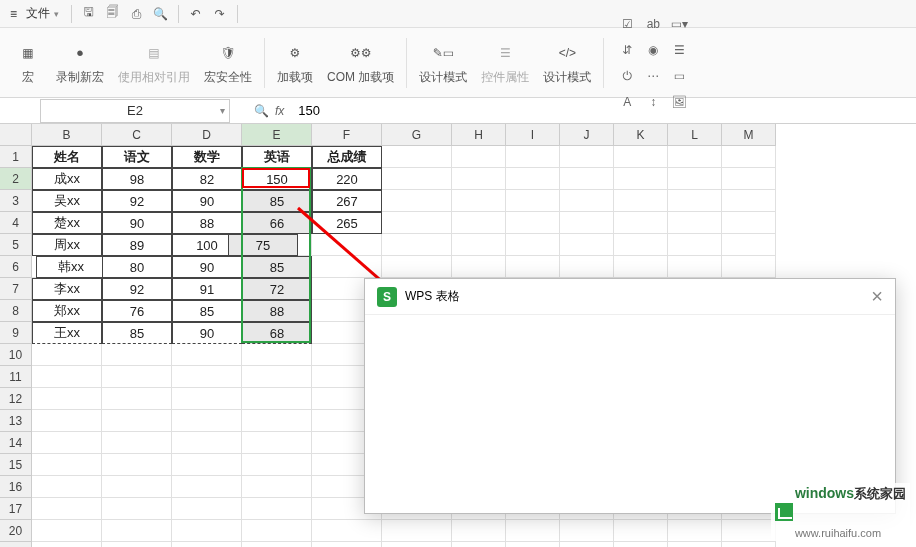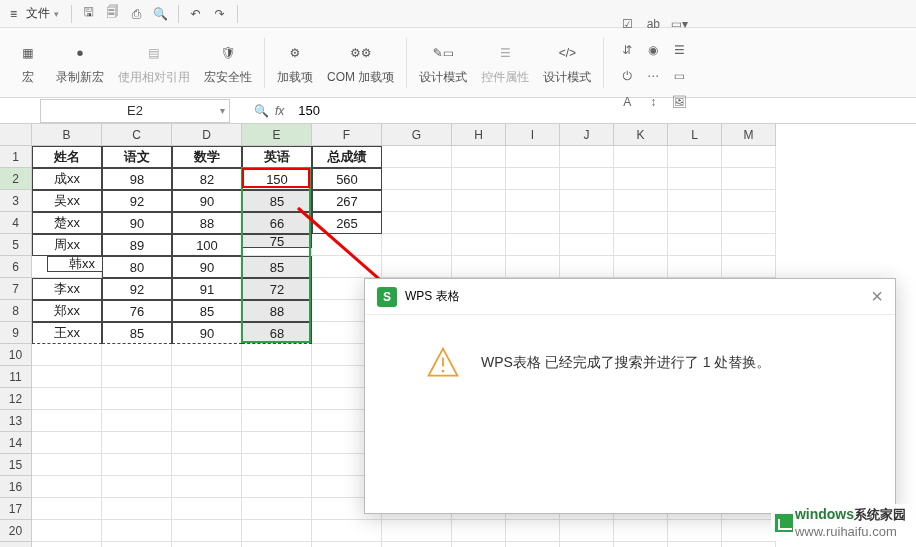--- a/index.html
+++ b/index.html
@@ -52,21 +52,21 @@
 .dialog-body { display: flex; align-items: center; padding: 30px 30px 10px 60px; gap: 20px; }
 .warn-icon { width: 36px; height: 36px; }
 .dialog-msg { font-size: 14px; color: #333; }
 .dialog-footer { display: flex; justify-content: center; padding: 30px 0; }
 .ok-btn { background: #5a9e3e; color: #fff; border: none; padding: 10px 44px; font-size: 14px; cursor: pointer; }
 .arrow-svg { position: absolute; pointer-events: none; z-index: 8; }
 .watermark { position: absolute; right: 6px; bottom: 6px; z-index: 20; display: flex; align-items: center; gap: 2px; background: rgba(255,255,255,0.85); padding: 2px 4px; }
 .wm-logo { width: 18px; height: 18px; background: #2ba245; position: relative; }
 .wm-logo::before { content: ''; position: absolute; left: 3px; top: 5px; width: 12px; height: 9px; border: 2px solid #fff; border-top: none; border-right: none; }
 .wm-text { font-size: 14px; color: #2a7c3e; font-weight: bold; }
-.wm-sub { font-size: 13px; color: #777; }
+.wm-sub { font-size: 11px; color: #777; margin-top: 24px; }
 </style>
 </head>
 <body>
 
 <div class="toolbar-top">
   <div class="file-menu">
     <span class="hamburger">≡</span>
     <span>文件</span>
     <span style="font-size:9px;color:#888;">▾</span>
   </div>
@@ -460,36 +460,36 @@
           <div class="data-overlay">
             <div class="dcell header" style="left: 0px; top: 0px; width: 70px; height: 22px;">姓名</div>
             <div class="dcell header" style="left: 70px; top: 0px; width: 70px; height: 22px;">语文</div>
             <div class="dcell header" style="left: 140px; top: 0px; width: 70px; height: 22px;">数学</div>
             <div class="dcell header" style="left: 210px; top: 0px; width: 70px; height: 22px;">英语</div>
             <div class="dcell header" style="left: 280px; top: 0px; width: 70px; height: 22px;">总成绩</div>
             <div class="dcell" style="left: 0px; top: 22px; width: 70px; height: 22px;">成xx</div>
             <div class="dcell" style="left: 70px; top: 22px; width: 70px; height: 22px;">98</div>
             <div class="dcell" style="left: 140px; top: 22px; width: 70px; height: 22px;">82</div>
             <div class="dcell" style="left: 210px; top: 22px; width: 70px; height: 22px;">150</div>
-            <div class="dcell" style="left: 280px; top: 22px; width: 70px; height: 22px;">560</div>
+            <div class="dcell" style="left: 280px; top: 22px; width: 70px; height: 22px;">220</div>
             <div class="dcell" style="left: 0px; top: 44px; width: 70px; height: 22px;">吴xx</div>
             <div class="dcell" style="left: 70px; top: 44px; width: 70px; height: 22px;">92</div>
             <div class="dcell" style="left: 140px; top: 44px; width: 70px; height: 22px;">90</div>
             <div class="dcell shaded" style="left: 210px; top: 44px; width: 70px; height: 22px;">85</div>
             <div class="dcell" style="left: 280px; top: 44px; width: 70px; height: 22px;">267</div>
             <div class="dcell" style="left: 0px; top: 66px; width: 70px; height: 22px;">楚xx</div>
             <div class="dcell" style="left: 70px; top: 66px; width: 70px; height: 22px;">90</div>
             <div class="dcell" style="left: 140px; top: 66px; width: 70px; height: 22px;">88</div>
             <div class="dcell shaded" style="left: 210px; top: 66px; width: 70px; height: 22px;">66</div>
             <div class="dcell" style="left: 280px; top: 66px; width: 70px; height: 22px;">265</div>
             <div class="dcell" style="left: 0px; top: 88px; width: 70px; height: 22px;">周xx</div>
             <div class="dcell" style="left: 70px; top: 88px; width: 70px; height: 22px;">89</div>
             <div class="dcell" style="left: 140px; top: 88px; width: 70px; height: 22px;">100</div>
-            <div class="dcell shaded" style="left: 210px; top: 88px; width: 70px; height: 14px;">75</div>
-            <div class="dcell" style="left: 15px; top: 110px; width: 70px; height: 16px;">韩xx</div>
+            <div class="dcell shaded" style="left: 196px; top: 88px; width: 70px; height: 22px;">75</div>
+            <div class="dcell" style="left: 4px; top: 110px; width: 70px; height: 22px;">韩xx</div>
             <div class="dcell" style="left: 70px; top: 110px; width: 70px; height: 22px;">80</div>
             <div class="dcell" style="left: 140px; top: 110px; width: 70px; height: 22px;">90</div>
             <div class="dcell shaded" style="left: 210px; top: 110px; width: 70px; height: 22px;">85</div>
             <div class="dcell" style="left: 0px; top: 132px; width: 70px; height: 22px;">李xx</div>
             <div class="dcell" style="left: 70px; top: 132px; width: 70px; height: 22px;">92</div>
             <div class="dcell" style="left: 140px; top: 132px; width: 70px; height: 22px;">91</div>
             <div class="dcell shaded" style="left: 210px; top: 132px; width: 70px; height: 22px;">72</div>
             <div class="dcell" style="left: 0px; top: 154px; width: 70px; height: 22px;">郑xx</div>
             <div class="dcell" style="left: 70px; top: 154px; width: 70px; height: 22px;">76</div>
             <div class="dcell" style="left: 140px; top: 154px; width: 70px; height: 22px;">85</div>
@@ -505,28 +505,20 @@
     </div>
   </div>
 </div>
 
 <div class="dialog">
   <div class="dialog-title">
     <div class="wps-badge">S</div>
     <span>WPS 表格</span>
     <span class="dialog-close">×</span>
   </div>
-  <div class="dialog-body">
-    <svg class="warn-icon" viewBox="0 0 40 40">
-      <path d="M20 4 L36 34 L4 34 Z" fill="none" stroke="#e8a030" stroke-width="2"></path>
-      <line x1="20" y1="14" x2="20" y2="24" stroke="#e8a030" stroke-width="2"></line>
-      <circle cx="20" cy="29" r="1.5" fill="#e8a030"></circle>
-    </svg>
-    <div class="dialog-msg">WPS表格 已经完成了搜索并进行了 1 处替换。</div>
-  </div>
 </div>
 
 <svg class="arrow-svg" style="left:0;top:0;" width="916" height="547">
   <defs>
       <marker id="ah" markerWidth="14" markerHeight="12" refX="12" refY="6" orient="auto">
         <path d="M0,0 L14,6 L0,12 Z" fill="#e00"></path>
       </marker>
     </defs>
   <line x1="298" y1="208" x2="586" y2="460" stroke="#e00" stroke-width="3" marker-end="url(#ah)"></line>
 </svg>

